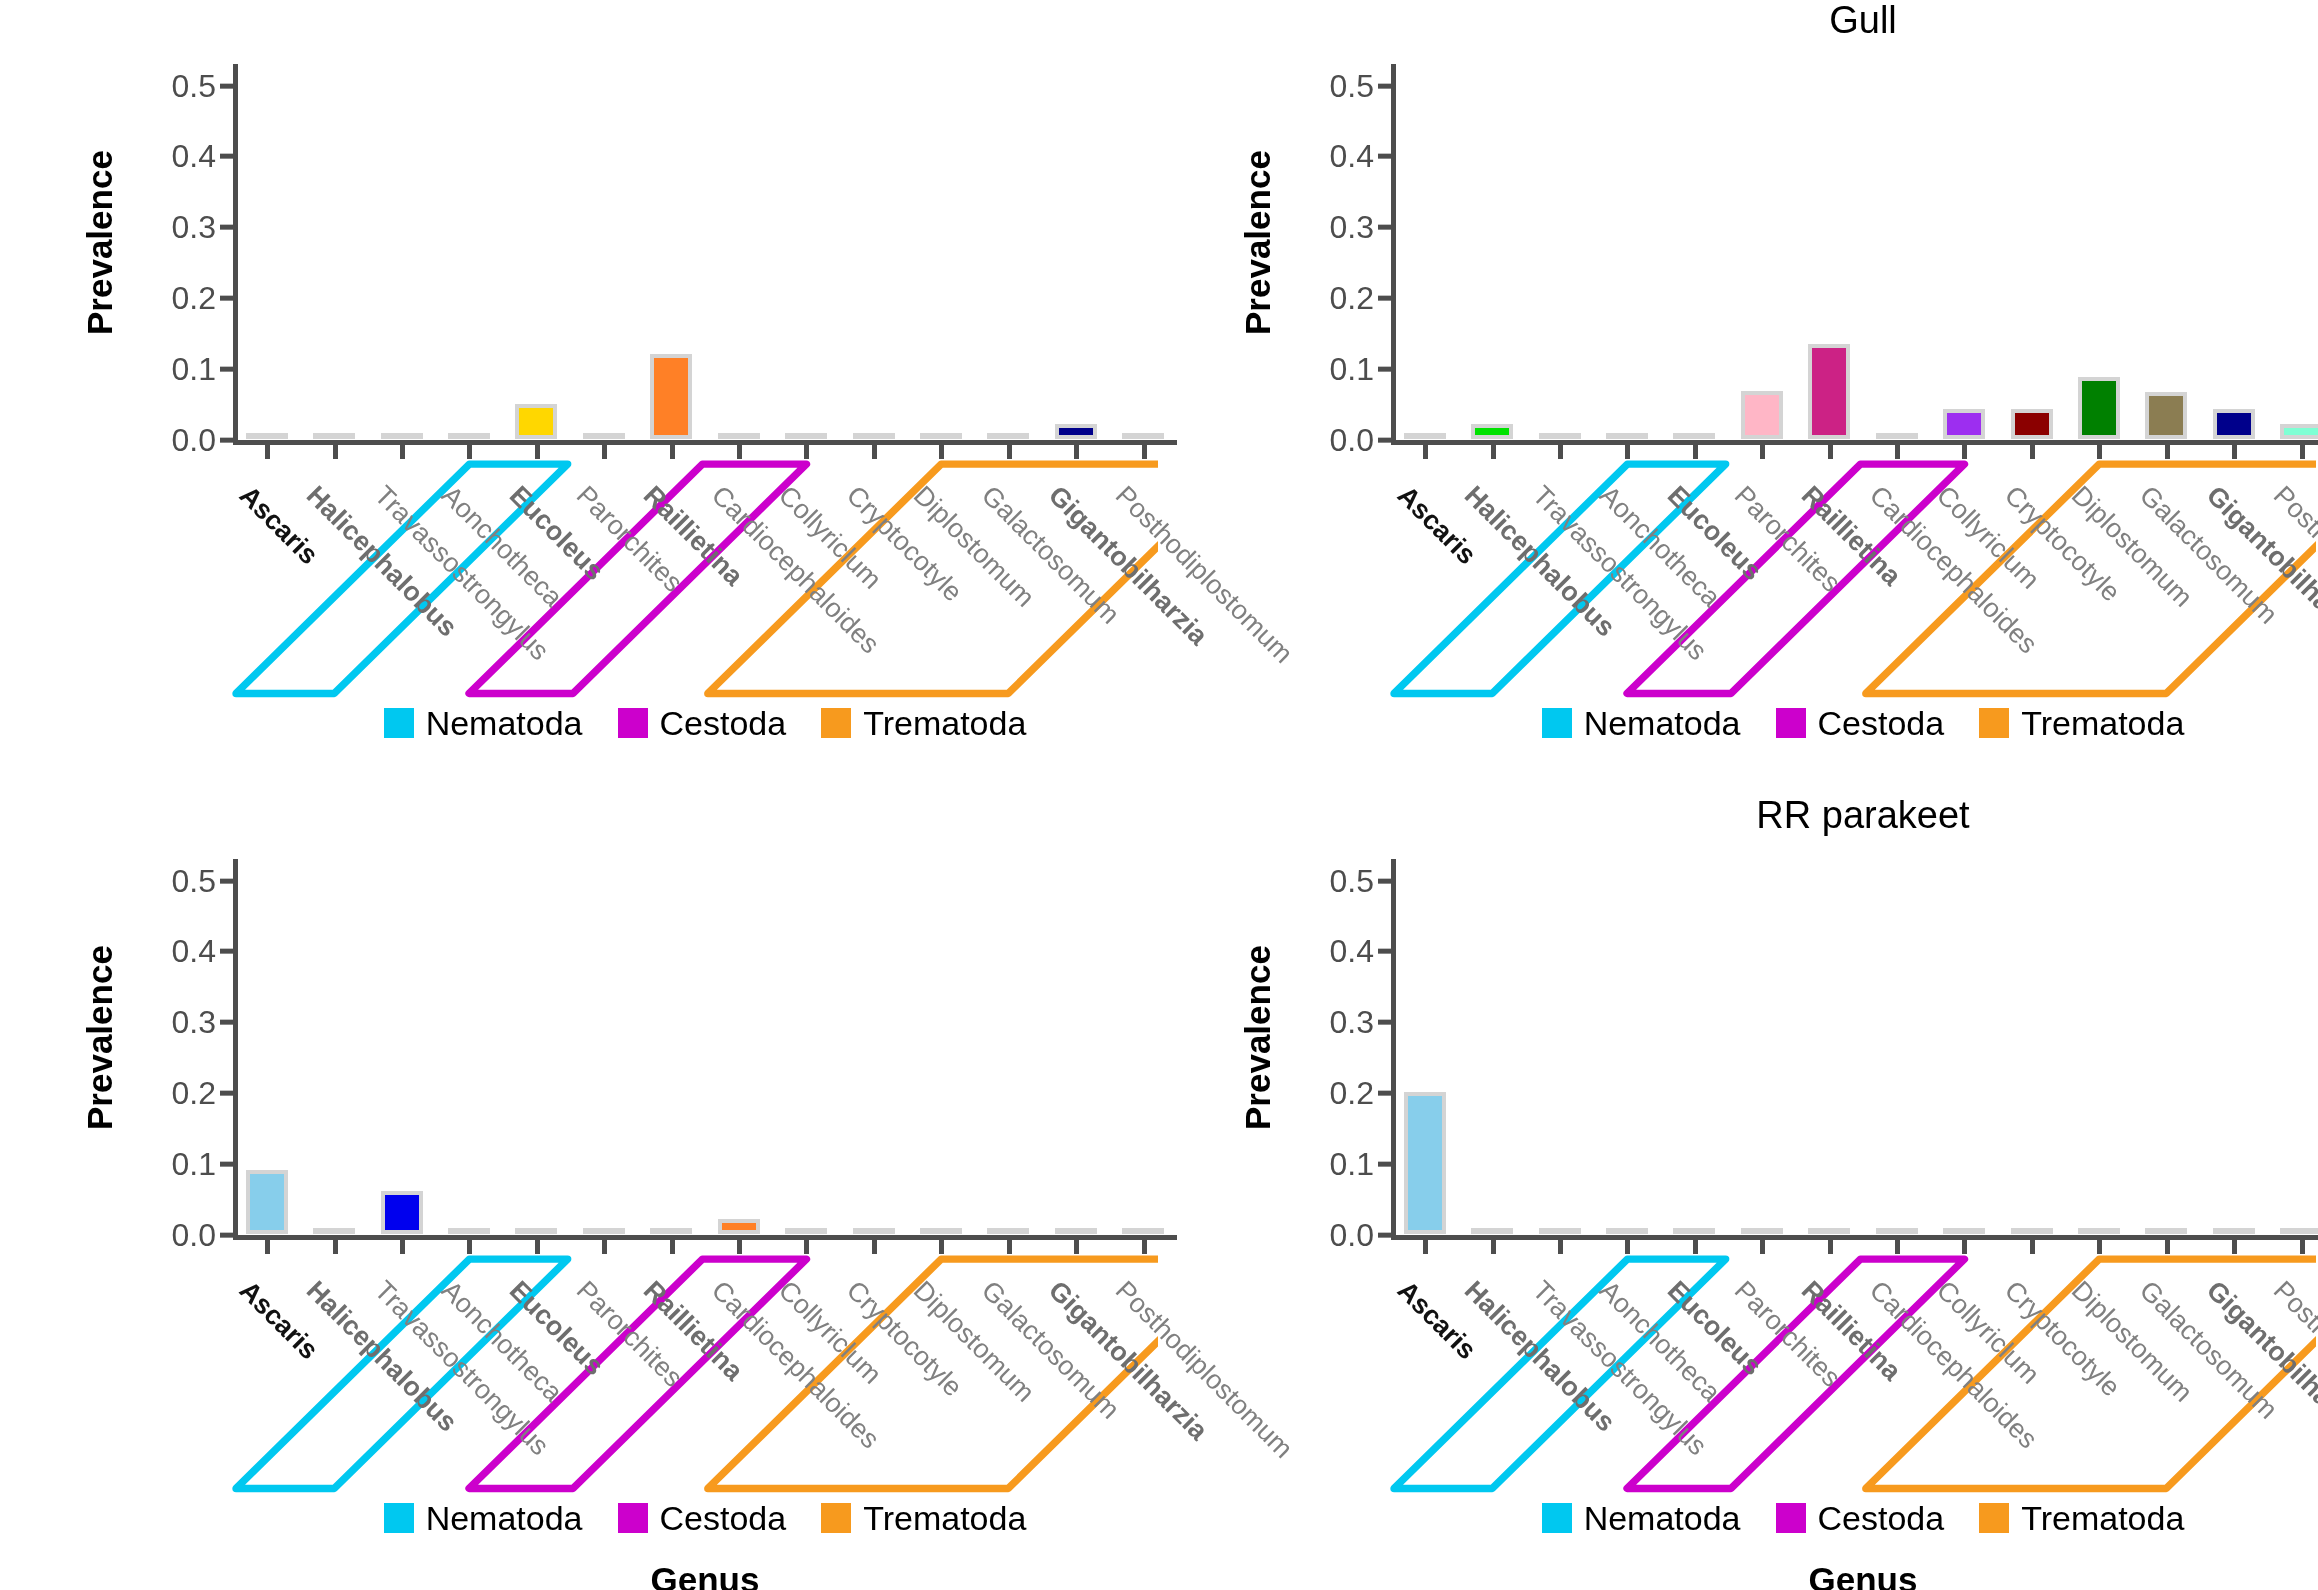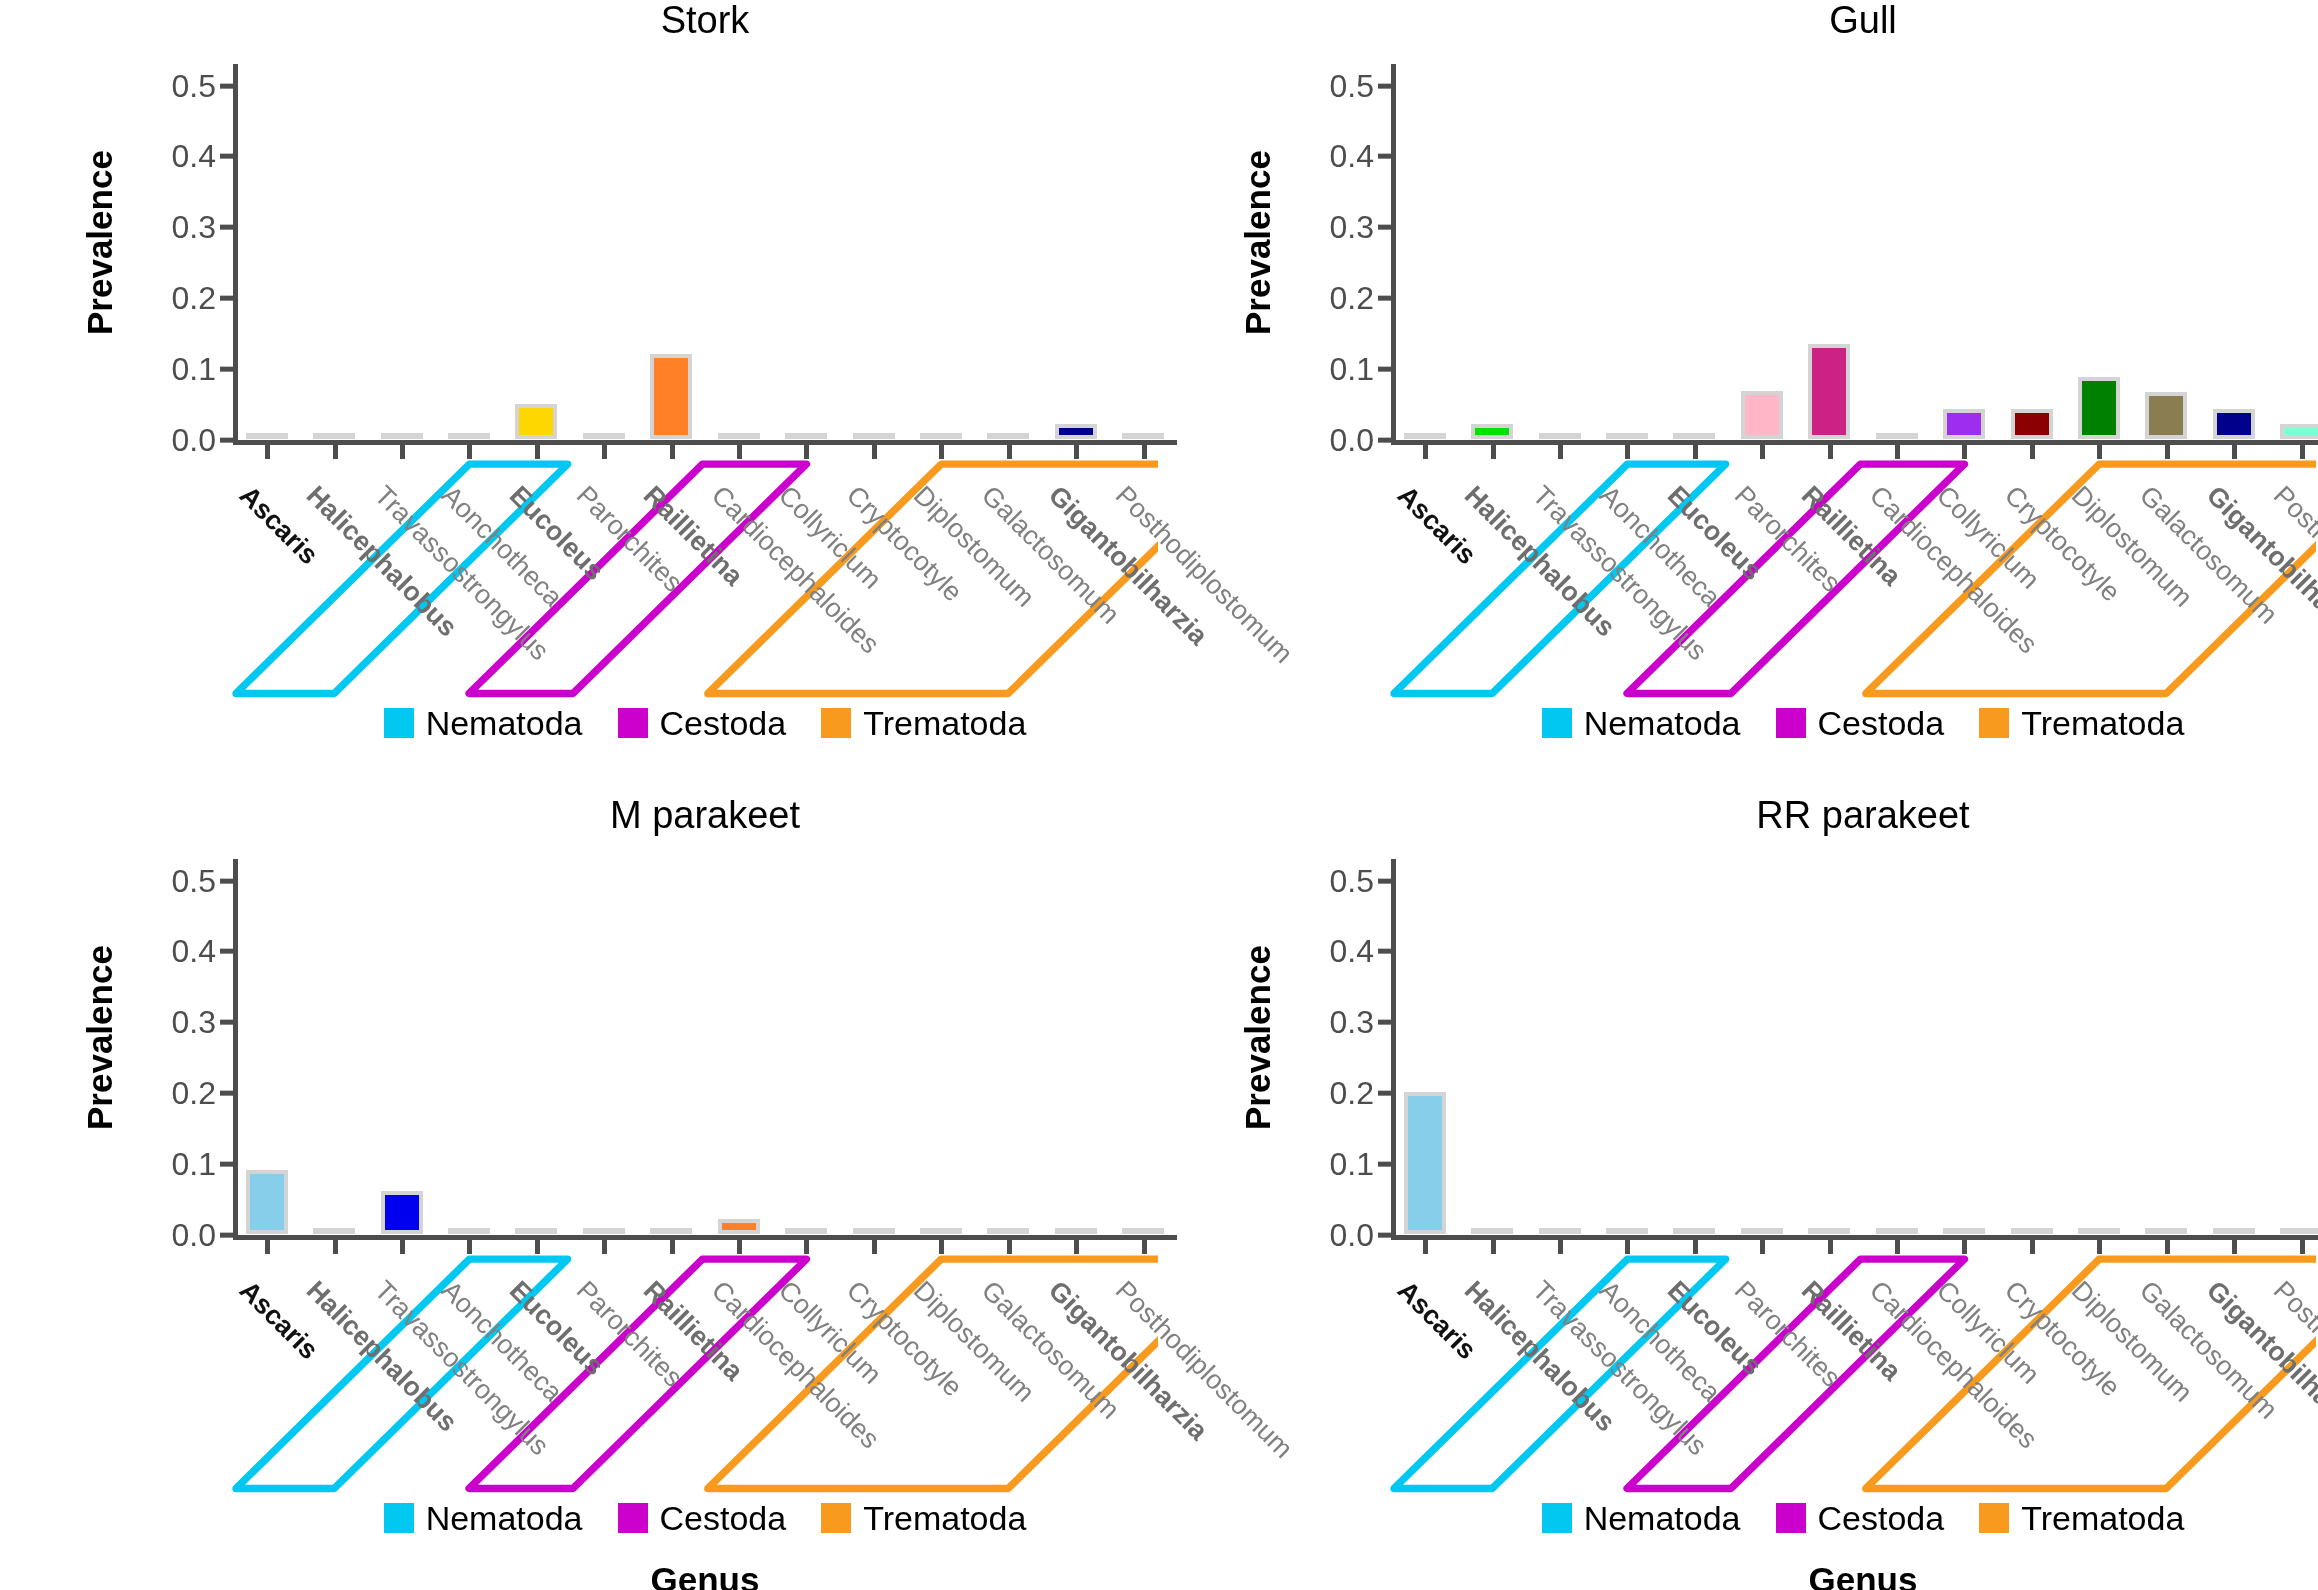--- a/index.html
+++ b/index.html
@@ -49,21 +49,20 @@
   .xaxis-title{
     position:absolute;font-weight:bold;font-size:35px;color:#000;
     white-space:nowrap;text-align:center;
   }
 </style>
 </head>
 <body>
 
 <div id="root">
     <div class="panel" style="left: 0px; top: 0px; width: 1158px; height: 795px;">
-      <div class="panel-title" style="top: 0px; left: 233px; width: 944px;">Stork</div>
       <div class="ylab" style="left: 80px; top: 335px;">Prevalence</div>
       <div class="ytick-label" style="top: 440px; left: 145px; width: 71px;">0.0</div>
       <div class="ytick-mark" style="top: 440px; left: 220px;"></div>
       <div class="ytick-label" style="top: 369px; left: 145px; width: 71px;">0.1</div>
       <div class="ytick-mark" style="top: 369px; left: 220px;"></div>
       <div class="ytick-label" style="top: 298px; left: 145px; width: 71px;">0.2</div>
       <div class="ytick-mark" style="top: 298px; left: 220px;"></div>
       <div class="ytick-label" style="top: 227px; left: 145px; width: 71px;">0.3</div>
       <div class="ytick-mark" style="top: 227px; left: 220px;"></div>
       <div class="ytick-label" style="top: 156px; left: 145px; width: 71px;">0.4</div>
@@ -215,21 +214,20 @@
           <span class="legend-swatch" style="background: rgb(204, 0, 204);"></span>
           <span class="legend-text">Cestoda</span>
         </div>
         <div class="legend-item">
           <span class="legend-swatch" style="background: rgb(247, 154, 30);"></span>
           <span class="legend-text">Trematoda</span>
         </div>
       </div>
     </div>
     <div class="panel" style="left: 0px; top: 795px; width: 1158px; height: 795px;">
-      <div class="panel-title" style="top: 0px; left: 233px; width: 944px;">M parakeet</div>
       <div class="ylab" style="left: 80px; top: 335px;">Prevalence</div>
       <div class="ytick-label" style="top: 440px; left: 145px; width: 71px;">0.0</div>
       <div class="ytick-mark" style="top: 440px; left: 220px;"></div>
       <div class="ytick-label" style="top: 369px; left: 145px; width: 71px;">0.1</div>
       <div class="ytick-mark" style="top: 369px; left: 220px;"></div>
       <div class="ytick-label" style="top: 298px; left: 145px; width: 71px;">0.2</div>
       <div class="ytick-mark" style="top: 298px; left: 220px;"></div>
       <div class="ytick-label" style="top: 227px; left: 145px; width: 71px;">0.3</div>
       <div class="ytick-mark" style="top: 227px; left: 220px;"></div>
       <div class="ytick-label" style="top: 156px; left: 145px; width: 71px;">0.4</div>

